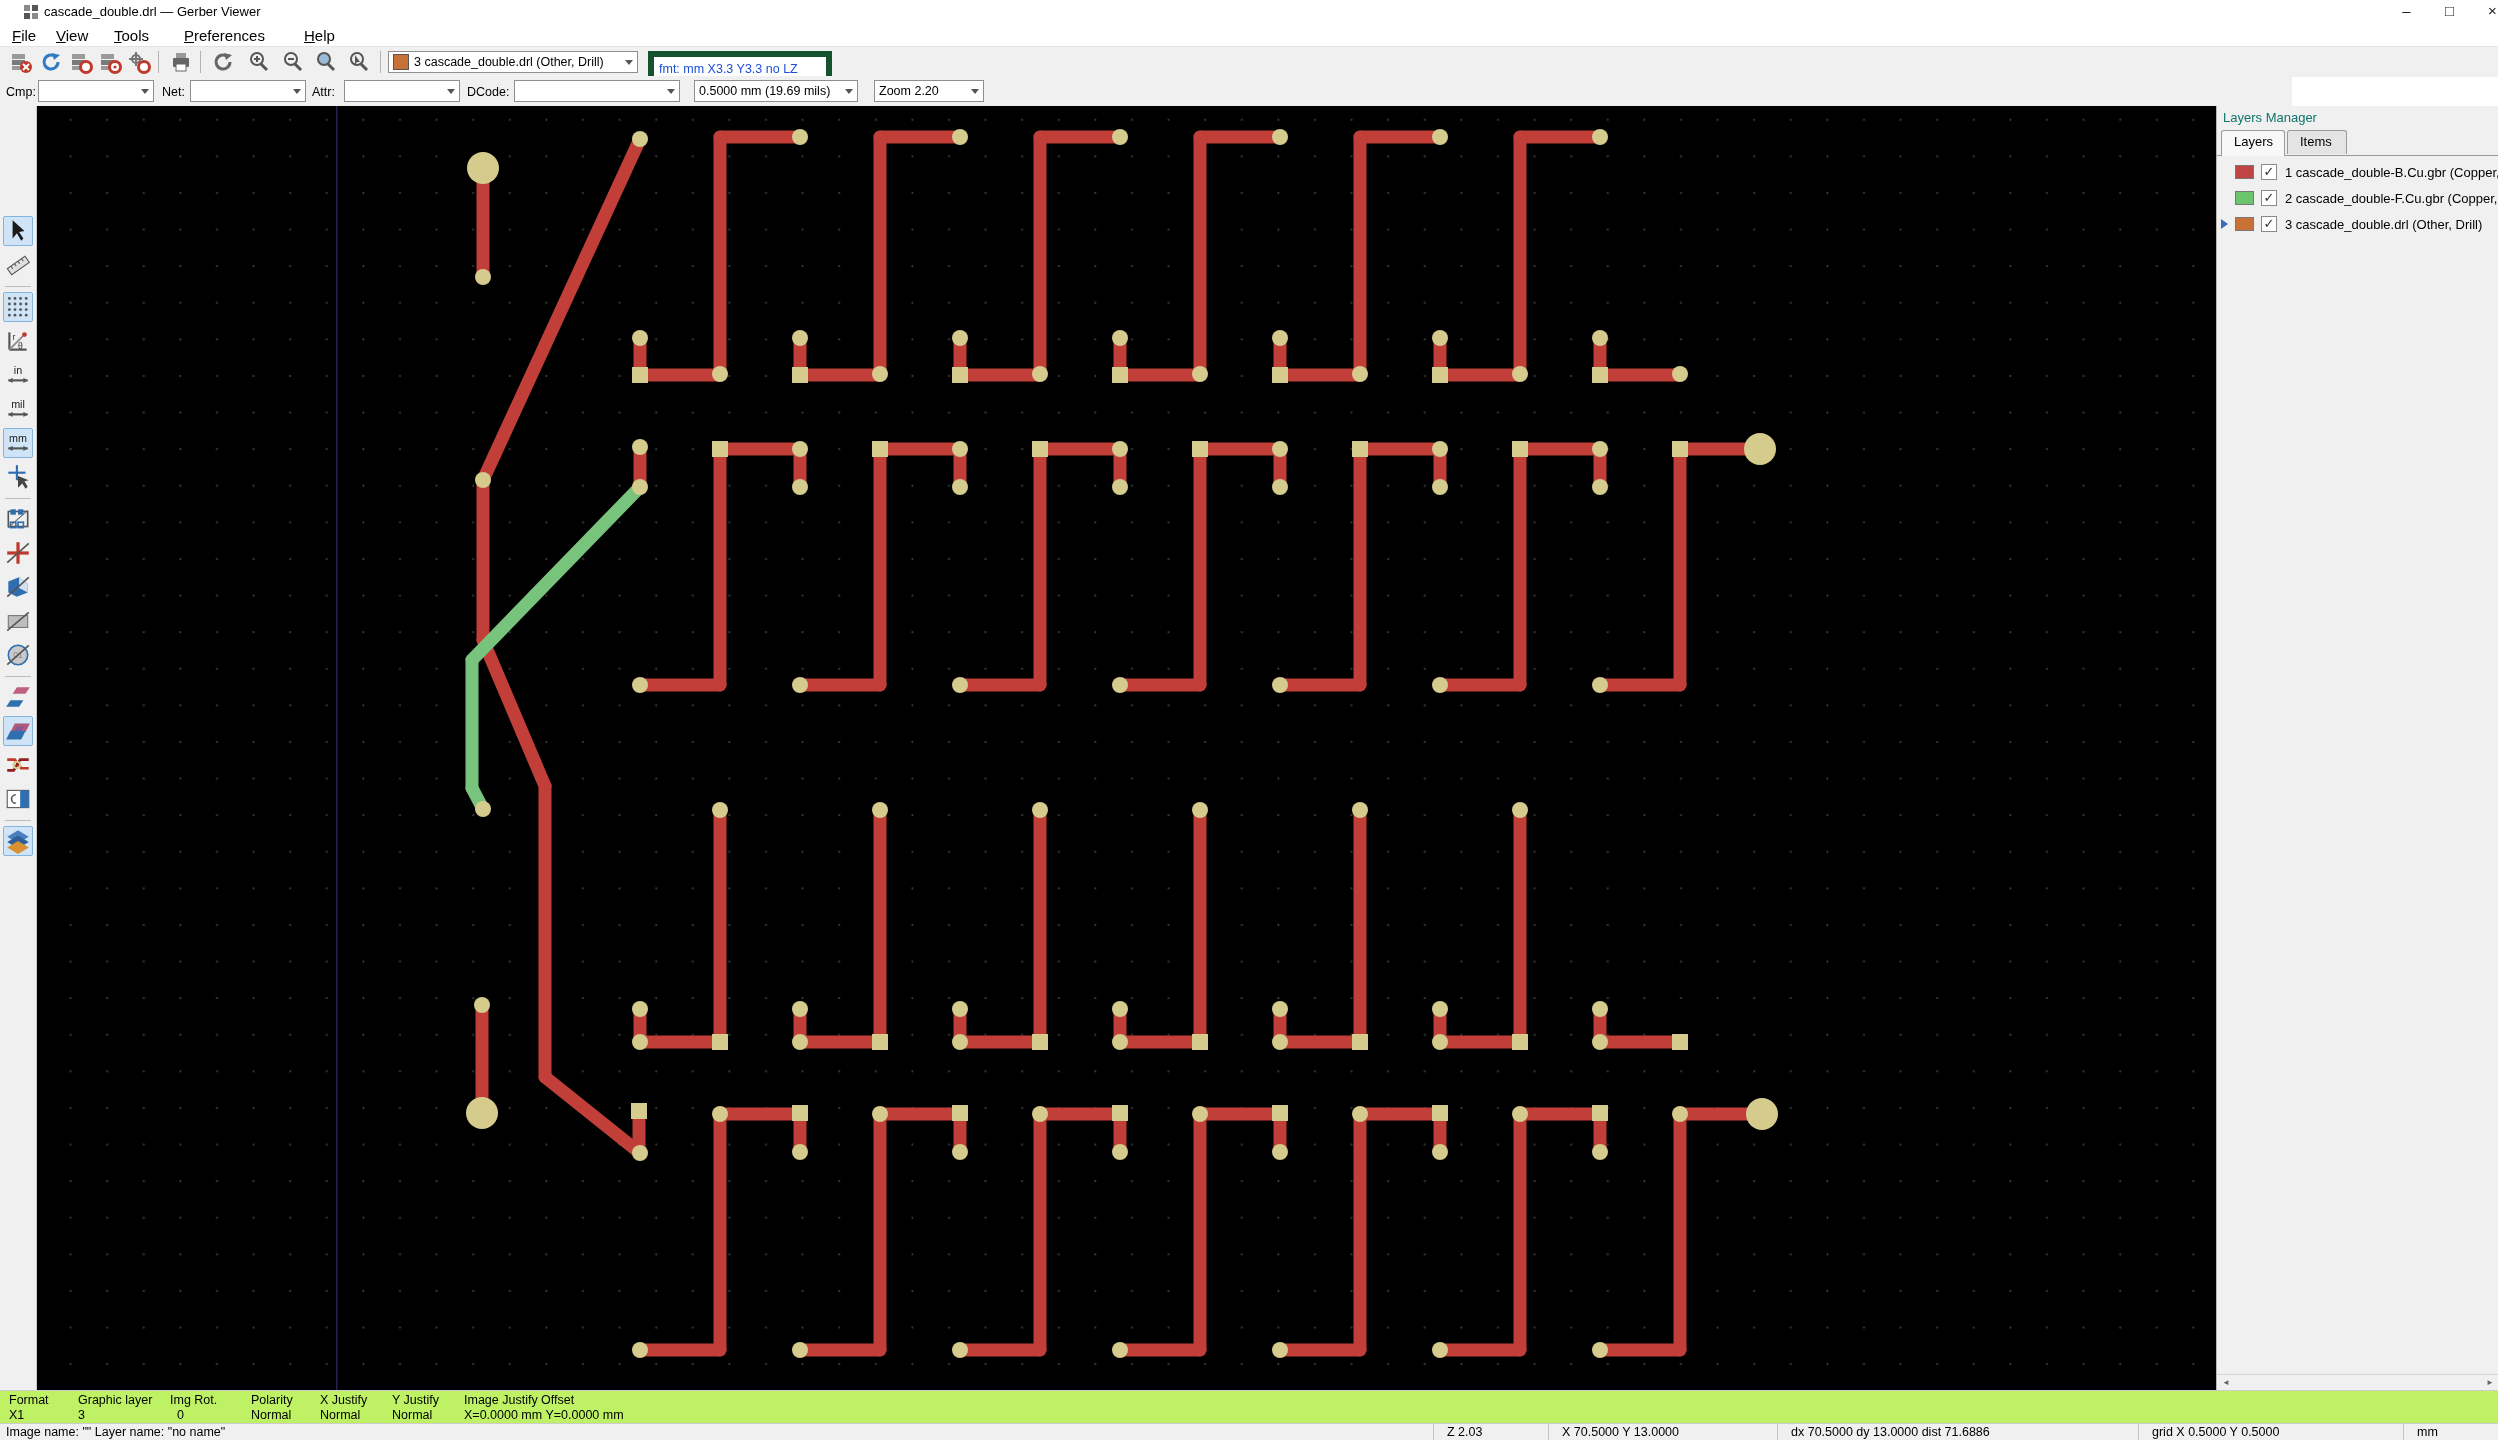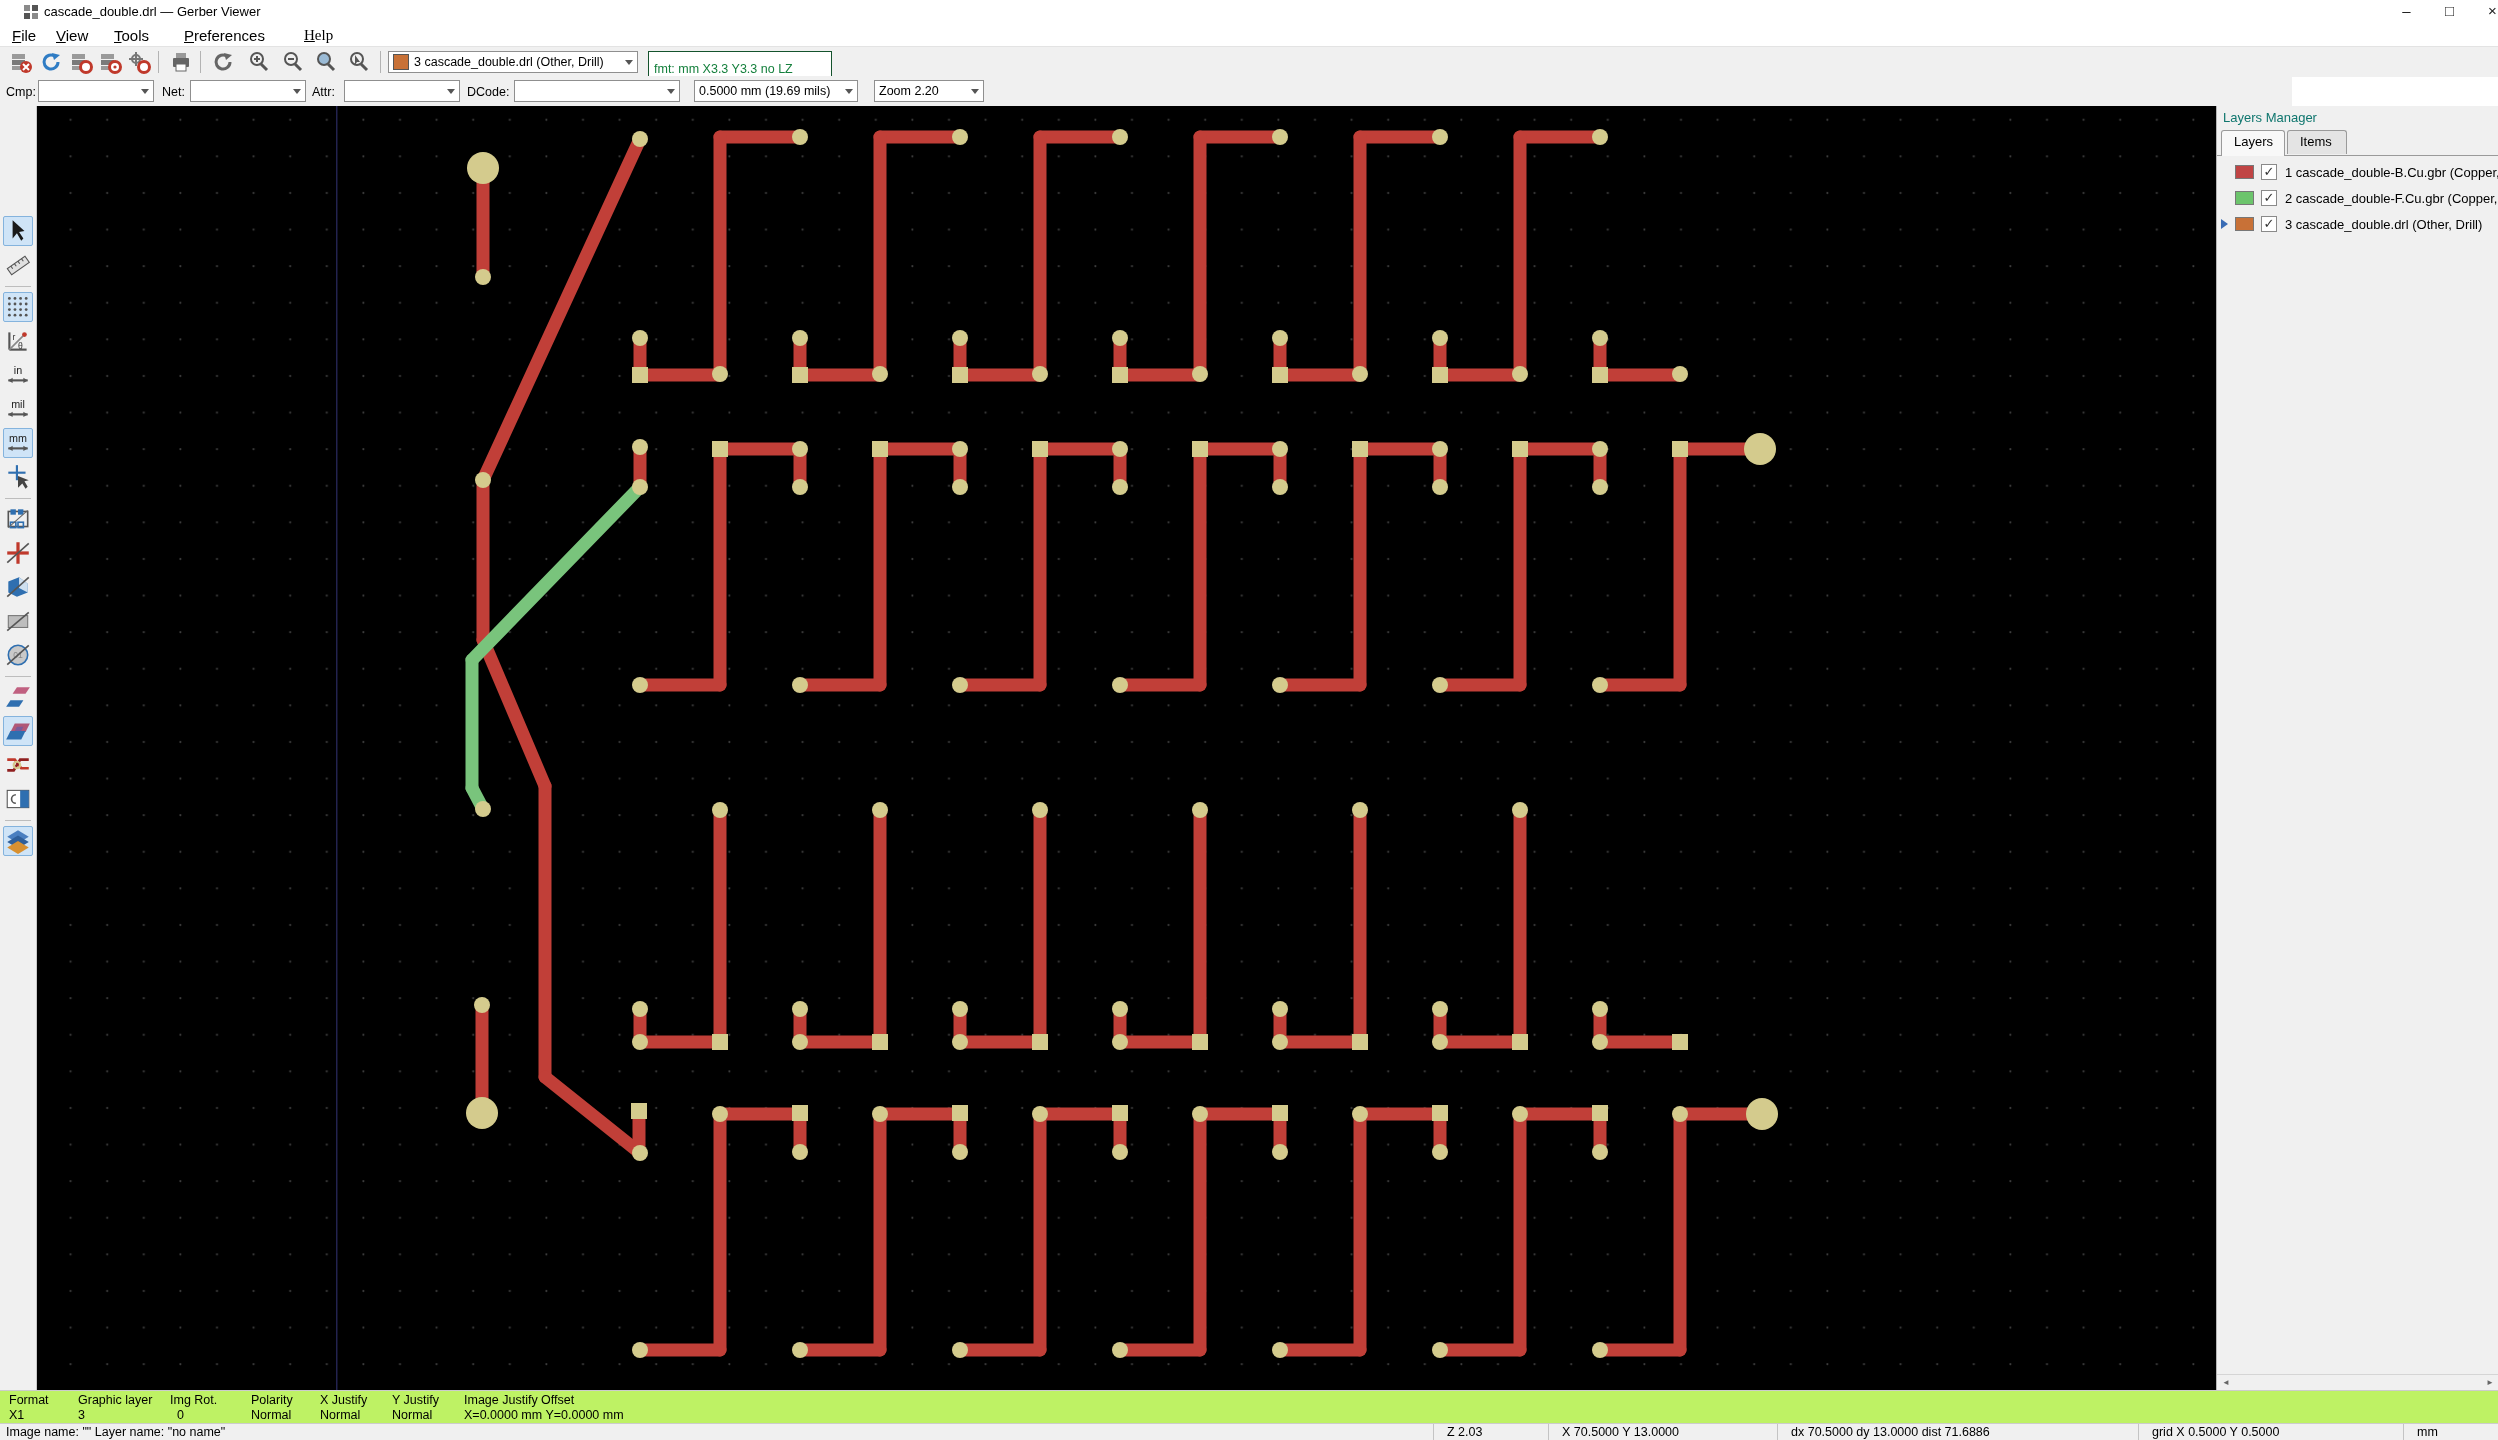--- a/index.html
+++ b/index.html
@@ -17,22 +17,22 @@
   #toolbar2{position:absolute;left:0;top:76px;width:2292px;height:30px;background:#f0f0f0;border-bottom:1px solid #c9c9c9;}
   .tbtn{position:absolute;top:2px;width:26px;height:26px;}
   .tbtn svg{width:26px;height:26px;}
   .tsep{position:absolute;top:4px;width:1px;height:22px;background:#b3b3b3;}
   .dd{position:absolute;top:4px;height:22px;background:#fff;border:1px solid #8f8f8f;box-sizing:border-box;
       font-size:12.5px;color:#000;display:flex;align-items:center;padding:0 4px;}
   .dd .swatch{width:14px;height:14px;margin-right:5px;border:1px solid #555;}
   .dd .txt{flex:1;white-space:nowrap;overflow:hidden;}
   .dd .arr{width:0;height:0;border-left:4px solid transparent;border-right:4px solid transparent;border-top:5px solid #555;margin-left:4px;}
   .tlabel{position:absolute;top:9px;font-size:12.5px;color:#000;}
-  .tbox{position:absolute;top:4px;height:35px;background:#fff;border:1px solid #14532d;box-sizing:border-box;
-      font-size:12.5px;color:#15803d;display:flex;align-items:center;padding:0 5px;white-space:nowrap;}
+  .tbox{position:absolute;top:4px;height:35px;background:#fff;border:6px solid #14532d;box-sizing:border-box;
+      font-size:12.5px;color:#1d4ed8;display:flex;align-items:center;padding:0 5px;white-space:nowrap;}
   
   #left-toolbar{position:absolute;left:0;top:106px;width:37px;height:1284px;background:#f0f0f0;border-right:1px solid #c9c9c9;box-sizing:border-box;}
   .ltbtn{position:absolute;left:3px;width:30px;height:30px;border:1px solid transparent;box-sizing:border-box;border-radius:2px;}
   .ltbtn.sel{background:#cfe4f7;border-color:#84b3dd;}
   .ltbtn svg{width:28px;height:28px;}
   .ltsep{position:absolute;left:5px;width:26px;height:1px;background:#bdbdbd;}
   
   #canvas{position:absolute;left:37px;top:106px;width:2179px;height:1284px;background:#000;}
   
   #layers-panel{position:absolute;left:2216px;top:106px;width:282px;height:1284px;background:#f0f0f0;border-left:1px solid #b5b5b5;box-sizing:border-box;}
@@ -76,21 +76,21 @@
       <div class="winbtn" style="left: 2412px;">□</div>
       <div class="winbtn" style="left: 2455px;">×</div>
     </div>
 </div>
 
 <div id="menubar">
     <div class="menu-item" style="left: 8px;"><u>F</u>ile</div>
     <div class="menu-item" style="left: 52px;"><u>V</u>iew</div>
     <div class="menu-item" style="left: 110px;"><u>T</u>ools</div>
     <div class="menu-item" style="left: 180px;"><u>P</u>references</div>
-    <div class="menu-item" style="left: 300px; font-family: Liberation Serif, serif;"><u>H</u>elp</div>
+    <div class="menu-item" style="left: 300px;"><u>H</u>elp</div>
   </div>
 
 <div id="toolbar1">
     <div class="tbtn" style="left: 8px;"><span><svg viewBox="0 0 26 26">
           <rect x="4" y="5" width="13" height="5" fill="#9a9a9a"></rect>
           <rect x="4" y="11" width="13" height="5" fill="#7a7a7a"></rect>
           <rect x="4" y="17" width="13" height="4" fill="#9a9a9a"></rect>
           <circle cx="18" cy="18" r="6" fill="#c0392b"></circle>
           <path d="M15 15 L21 21 M21 15 L15 21" stroke="#fff" stroke-width="2"></path>
         </svg></span></div>

